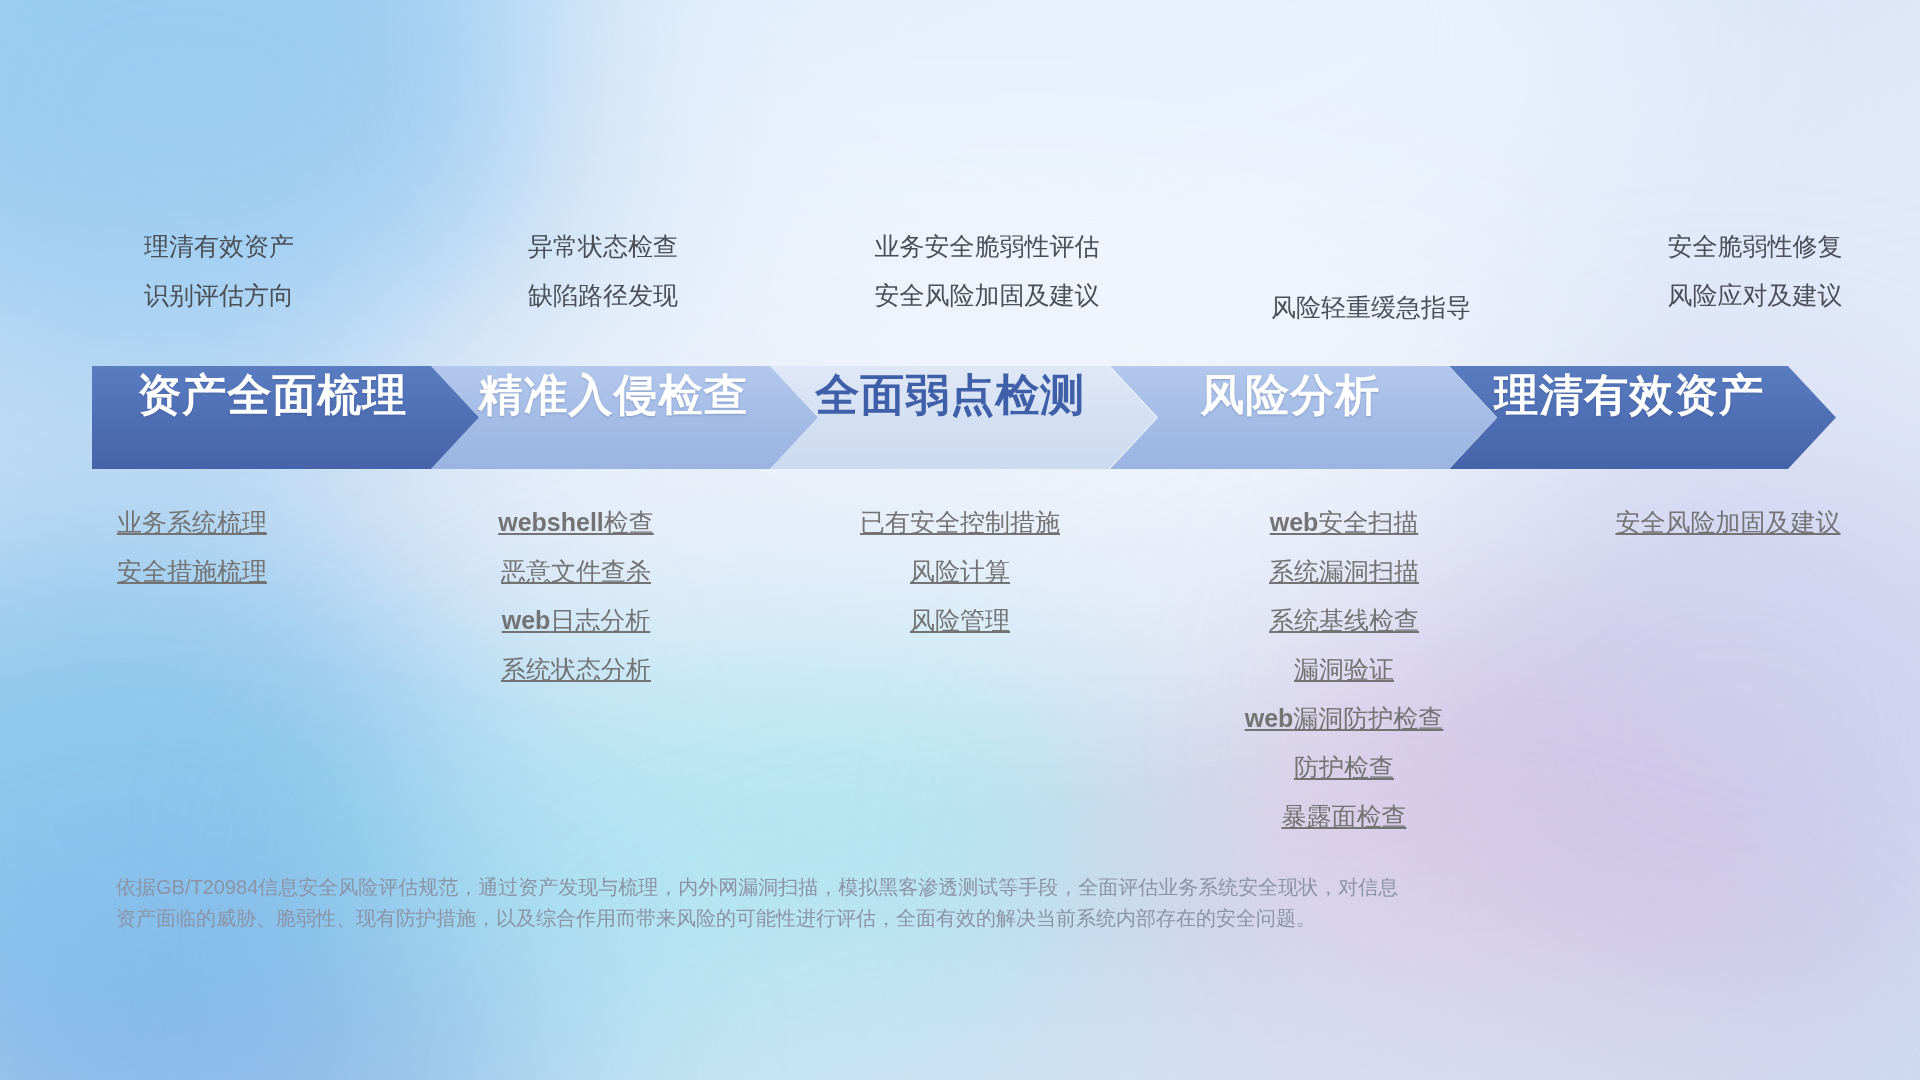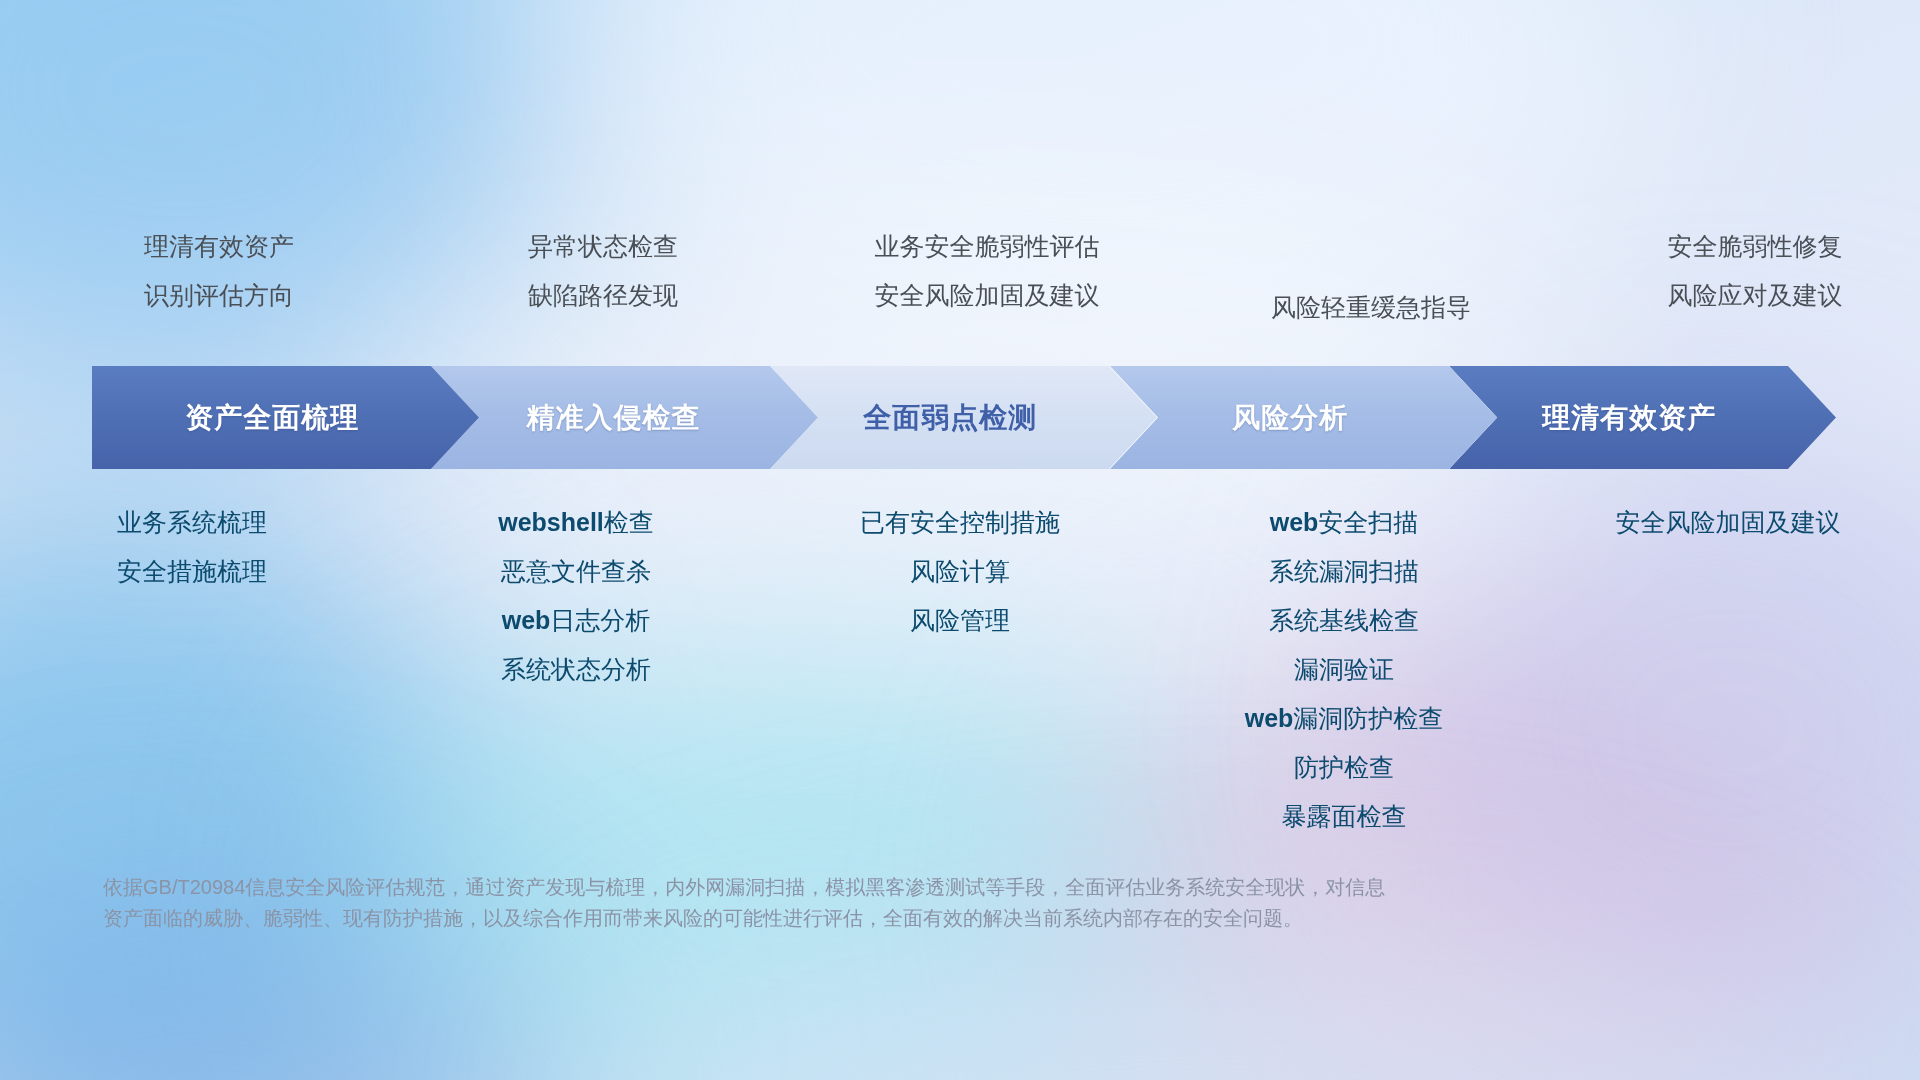--- a/index.html
+++ b/index.html
@@ -33,43 +33,43 @@
   .top-col{flex:1;text-align:center;color:#4a4f56;font-size:25px;line-height:49px;}
   .top-col.mid-align{display:flex;flex-direction:column;justify-content:flex-end;height:110px;}
   .top-line{white-space:nowrap;}
 
   
   #arrow-band{
     position:absolute;left:92px;top:366px;width:1744px;height:103px;
   }
   .chev{
     position:absolute;top:0;height:103px;
-    display:flex;align-items:center;justify-content:center;
-    font-size:28px;font-weight:bold;letter-spacing:1px;
+    display:flex;align-items:flex-start;justify-content:center;
+    font-size:44px;font-weight:bold;letter-spacing:1px;
     box-sizing:border-box;
   }
   .chev span{position:relative;z-index:3;}
 
   .chev-shadow{
     position:absolute;top:0;height:103px;
     background:rgba(255,255,255,.75);
   }
 
   
   #bottom-row{
     position:absolute;left:0;top:498px;width:1920px;
     display:flex;align-items:flex-start;
   }
-  .bot-col{flex:1;text-align:center;color:#0c4a6e;font-size:25px;}
+  .bot-col{flex:1;text-align:center;color:#737373;font-size:25px;text-decoration:underline;}
   .bot-item{line-height:49px;white-space:nowrap;}
   .bot-item b{font-weight:bold;}
 
   
   #footer{
-    position:absolute;left:103px;top:872px;width:1700px;
+    position:absolute;left:116px;top:872px;width:1700px;
     color:#8b93a6;font-size:20px;line-height:31px;
   }
   .foot-line{white-space:nowrap;}
 </style>
 </head>
 <body>
 
 <div id="bg">
   <div id="bg-base"></div>
   <div class="blob" style="left:-260px;top:520px;width:760px;height:620px;background:rgba(86,176,230,.60);"></div>

